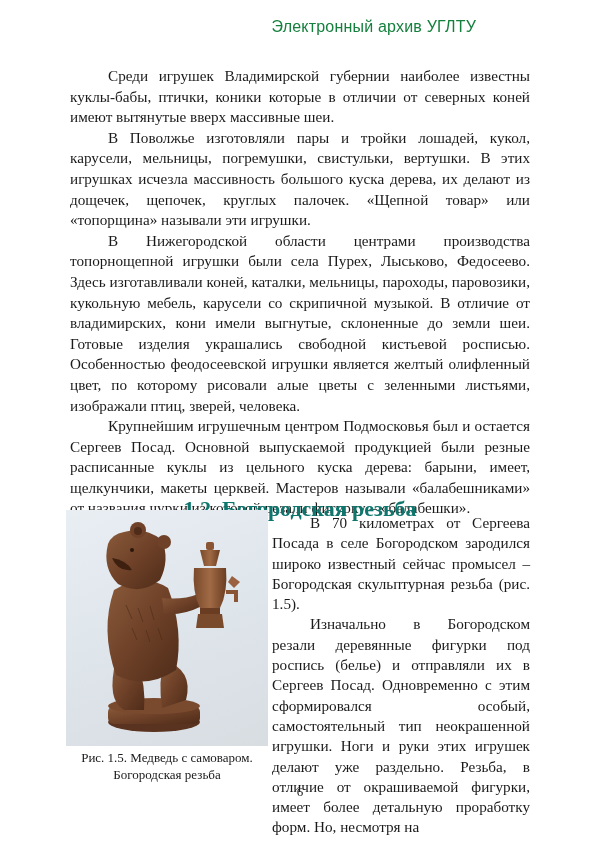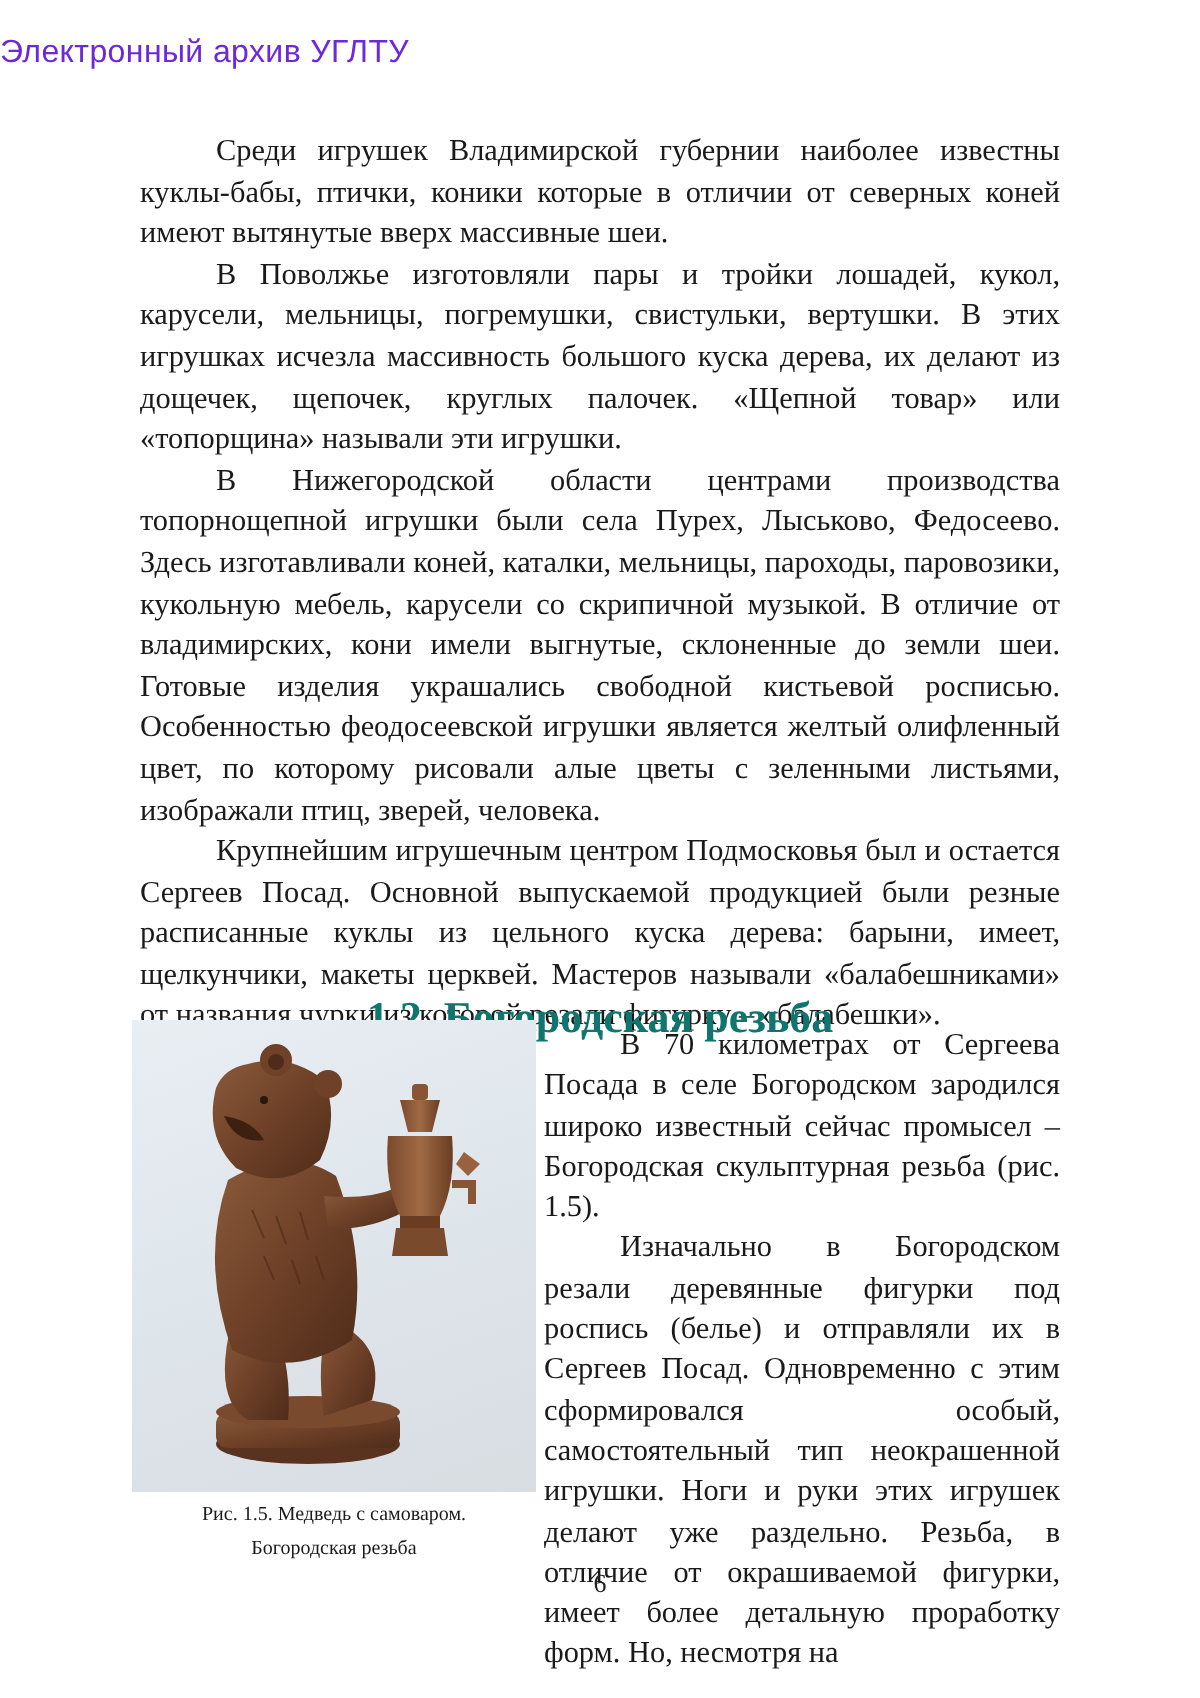--- a/index.html
+++ b/index.html
@@ -13,24 +13,24 @@
       position: relative;
       overflow: hidden;
       font-family: "Liberation Serif", "DejaVu Serif", serif;
       color: #1a1a1a;
     }
     .header {
       position: absolute;
       top: 18px;
       left: 0;
       width: 476px;
-      text-align: left;
+      text-align: right;
       font-family: "Liberation Sans", "DejaVu Sans", sans-serif;
       font-size: 16px;
-      color: #6d28d9;
+      color: #15803d;
       letter-spacing: 0.2px;
     }
     .body-text {
       position: absolute;
       left: 70px;
       top: 66px;
       width: 460px;
       font-size: 15.2px;
       line-height: 20.6px;
       text-align: justify;
@@ -59,21 +59,21 @@
     .photo {
       width: 202px;
       height: 236px;
       background: linear-gradient(160deg, #e9eef3 0%, #dfe6ec 45%, #d8dde2 100%);
       position: relative;
       overflow: hidden;
     }
     .caption {
       margin-top: 3px;
       text-align: center;
-      font-size: 10px;
+      font-size: 13px;
       line-height: 17px;
       width: 220px;
       margin-left: -9px;
     }
     .side-text {
       position: absolute;
       left: 272px;
       top: 513px;
       width: 258px;
       font-size: 15.2px;

